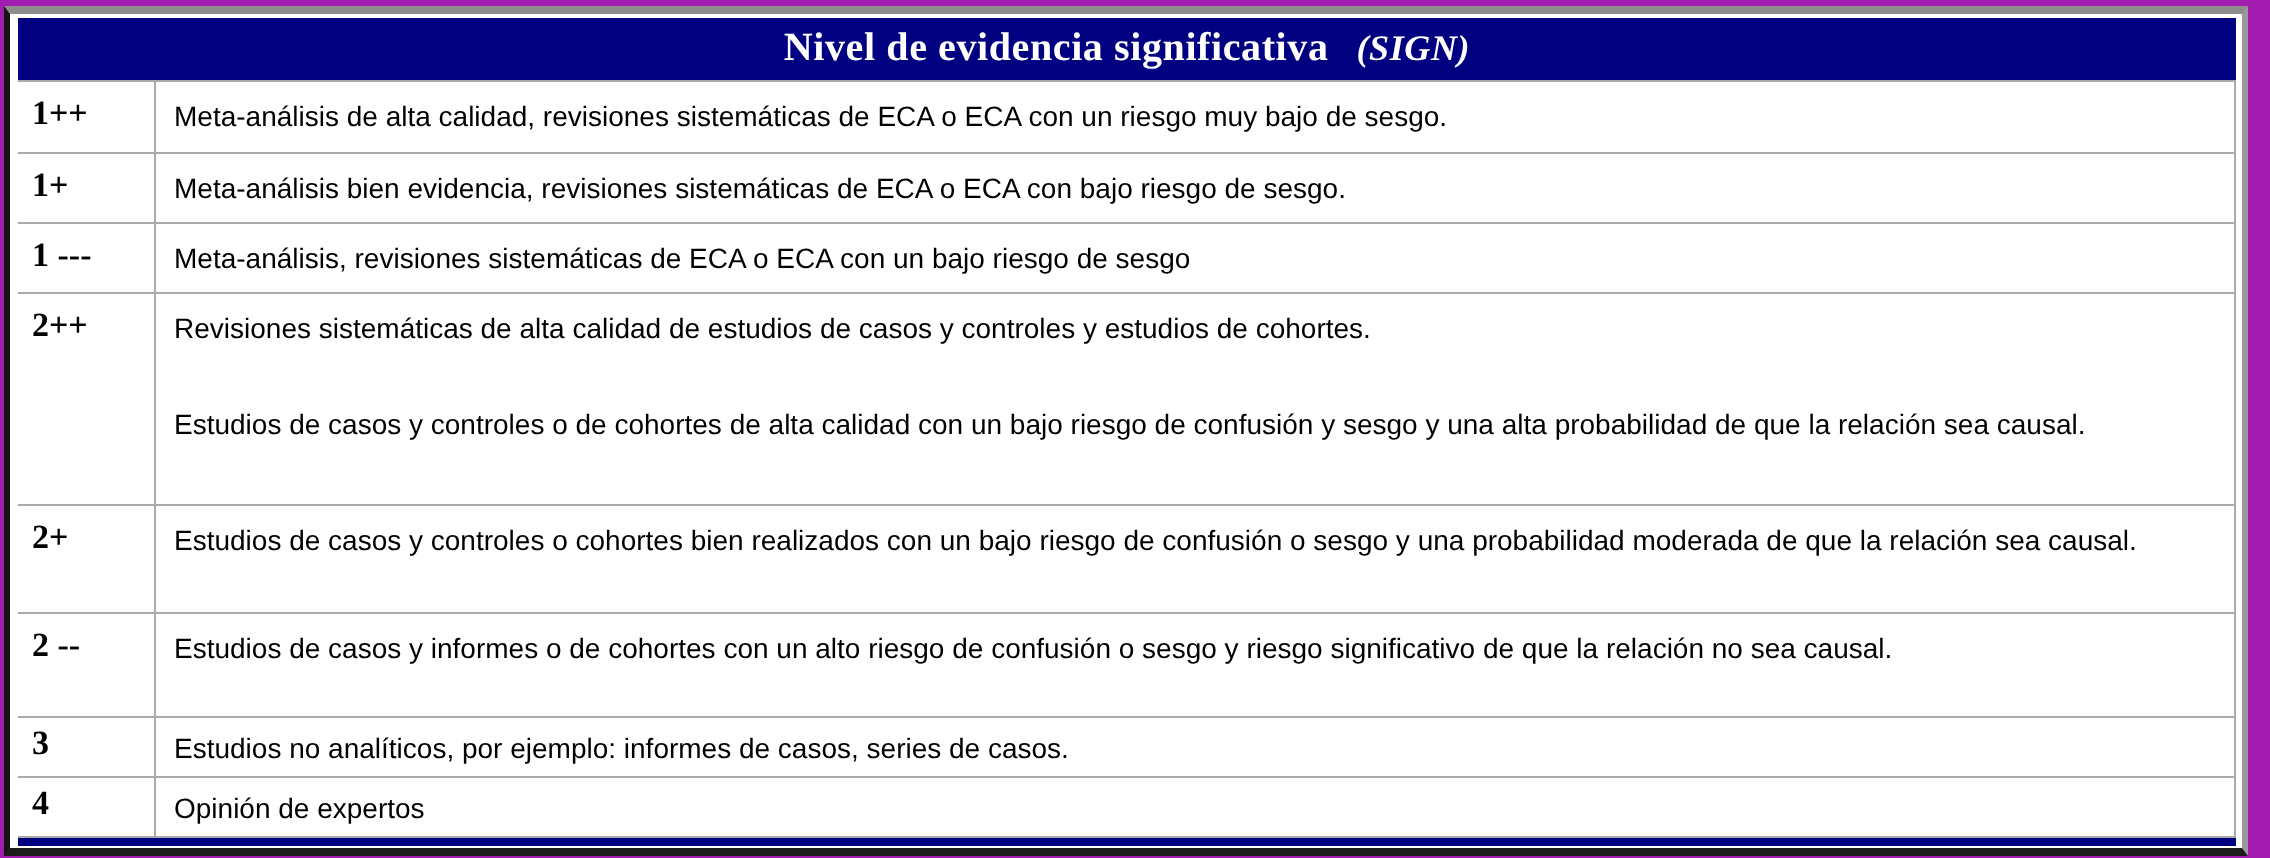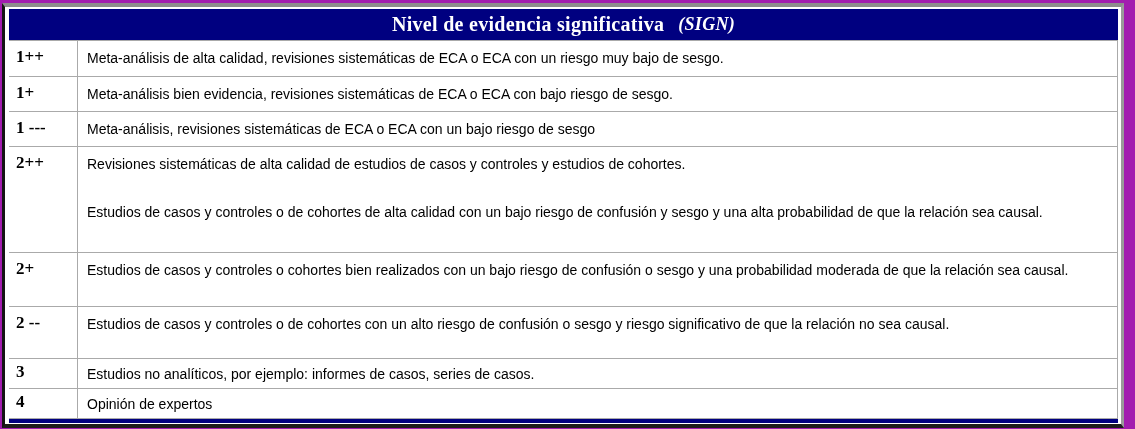--- a/index.html
+++ b/index.html
@@ -116,21 +116,21 @@
         </div>
         <div class="row">
           <div class="code-cell">2+</div>
           <div class="desc-cell">
             <p>Estudios de casos y controles o cohortes bien realizados con un bajo riesgo de confusión o sesgo y una probabilidad moderada de que la relación sea causal.</p>
           </div>
         </div>
         <div class="row">
           <div class="code-cell">2 --</div>
           <div class="desc-cell">
-            <p>Estudios de casos y controles o de cohortes con un alto riesgo de confusión o sesgo y riesgo significativo de que la relación no sea causal.</p>
+            <p>Estudios de casos y informes o de cohortes con un alto riesgo de confusión o sesgo y riesgo significativo de que la relación no sea causal.</p>
           </div>
         </div>
         <div class="row">
           <div class="code-cell">3</div>
           <div class="desc-cell">
             <p>Estudios no analíticos, por ejemplo: informes de casos, series de casos.</p>
           </div>
         </div>
         <div class="row">
           <div class="code-cell">4</div>

